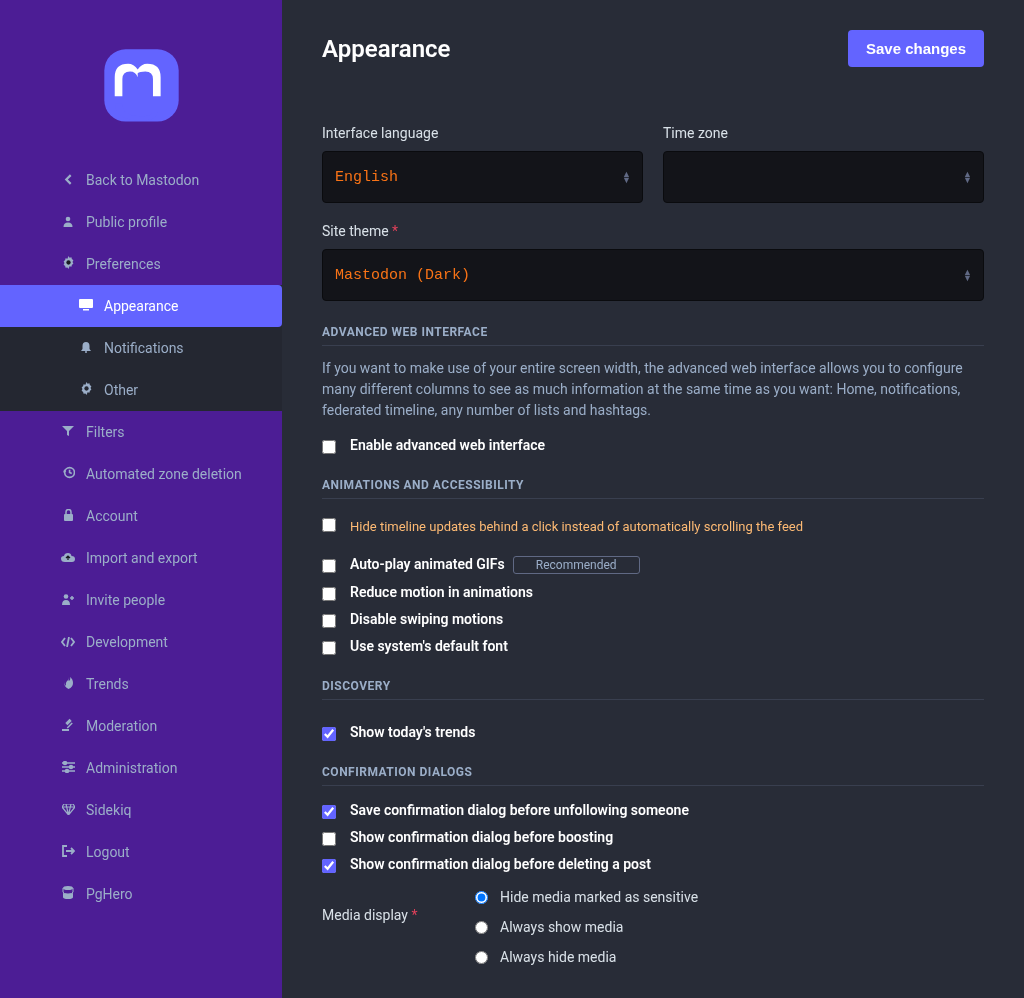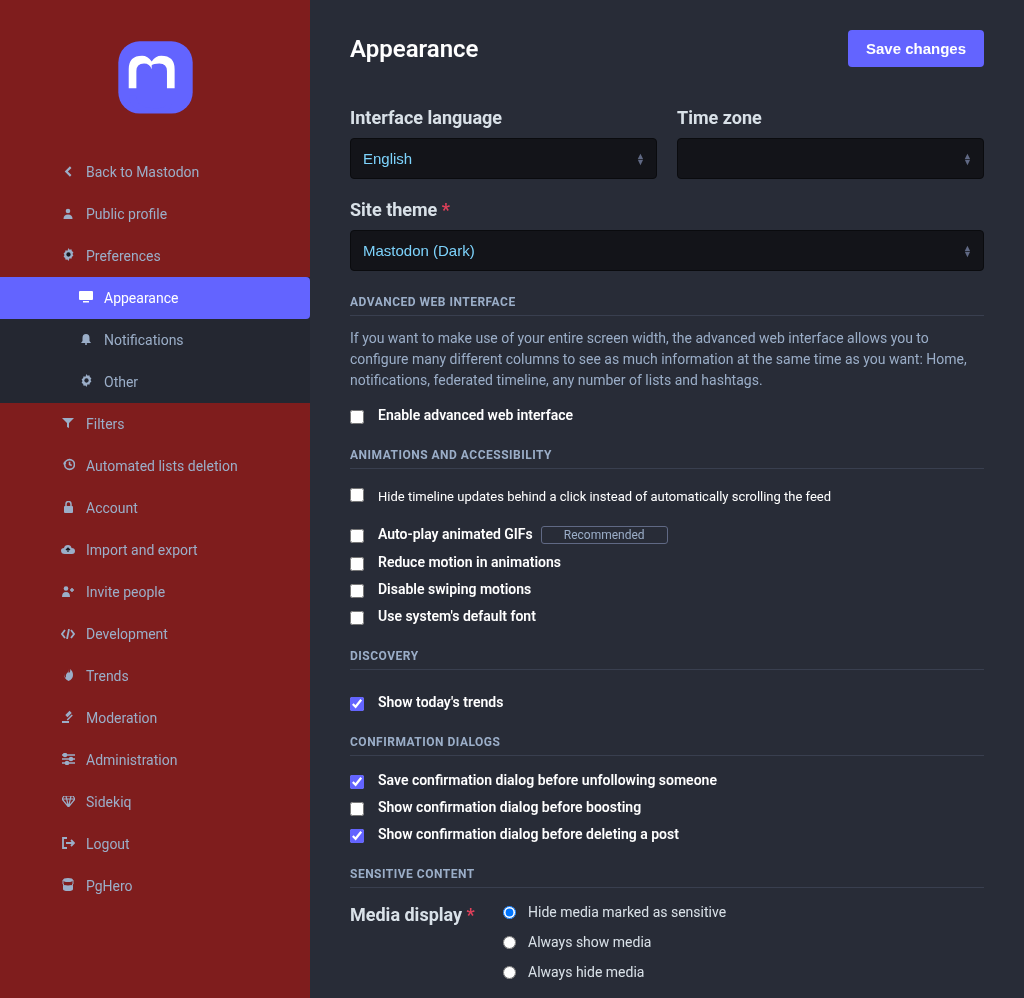--- a/index.html
+++ b/index.html
@@ -9,23 +9,23 @@
   color: #d9e1e8;
   width: 1024px;
   height: 998px;
   overflow: hidden;
   font-size: 14px;
 }
 .layout { display: flex; height: 100%; }
 
 
 .sidebar {
-  width: 310px;
-  background: #7f1d1d;
-  padding: 28px 0;
+  width: 282px;
+  background: #4c1d95;
+  padding: 36px 0;
   flex-shrink: 0;
 }
 .logo {
   display: flex;
   justify-content: center;
   padding: 8px 0 30px;
 }
 .logo svg { width: 85px; height: 85px; }
 .nav-item {
   display: flex;
@@ -81,36 +81,38 @@
   font-weight: 600;
   cursor: pointer;
 }
 
 .form-row { display: flex; gap: 20px; margin-bottom: 20px; }
 .form-group { flex: 1; }
 .form-group.full { width: 100%; }
 .label {
   display: block;
   color: #d9e1e8;
-  font-size: 18px;
-  font-weight: 700;
+  font-size: 14px;
+  font-weight: 400;
   margin-bottom: 10px;
+  margin-top: 18px;
 }
 .required { color: #df405a; }
 .select-wrap { position: relative; }
 .select-input {
   width: 100%;
   background: #131419;
   border: 1px solid #0a0b0e;
-  color: #7dd3fc;
+  color: #f97316;
   padding: 10px 12px;
   border-radius: 4px;
   font-size: 15px;
   appearance: none;
-  height: 41px;
+  height: 52px;
+  font-family: Liberation Mono, monospace;
 }
 .select-arrows {
   position: absolute;
   right: 12px;
   top: 50%;
   transform: translateY(-50%);
   pointer-events: none;
   color: #606984;
   display: flex;
   flex-direction: column;
@@ -149,21 +151,21 @@
   margin-top: 3px;
   accent-color: #6364ff;
   cursor: pointer;
 }
 .check-label {
   color: #fff;
   font-weight: 600;
   font-size: 14px;
 }
 .check-hint {
-  color: #ffffff;
+  color: #fdba74;
   font-size: 13px;
   margin-top: 4px;
   font-weight: 400;
 }
 .badge {
   display: inline-block;
   border: 1px solid #606984;
   color: #9baec8;
   border-radius: 3px;
   padding: 1px 22px;
@@ -271,21 +273,21 @@
       <span>Filters</span>
     </div>
     <div class="nav-item">
       <span class="icon">
         <svg width="13" height="13" viewBox="0 0 12 12" fill="none" stroke="currentColor" stroke-width="1.5">
             <circle cx="7" cy="6" r="4.5"></circle>
             <path d="M7 3.5 L7 6 L9 7"></path>
             <path d="M2 3 L1 6 L4 5" fill="currentColor" stroke="none"></path>
           </svg>
       </span>
-      <span>Automated lists deletion</span>
+      <span>Automated zone deletion</span>
     </div>
     <div class="nav-item">
       <span class="icon">
         <svg width="11" height="12" viewBox="0 0 11 12" fill="currentColor">
             <rect x="1" y="5" width="9" height="7" rx="1"></rect>
             <path d="M3 5 L3 3 Q3 .5 5.5 .5 Q8 .5 8 3 L8 5" stroke="currentColor" stroke-width="1.5" fill="none"></path>
           </svg>
       </span>
       <span>Account</span>
     </div>
@@ -458,21 +460,20 @@
     </div>
     <div class="check-row">
       <input type="checkbox" style="">
       <span class="check-label">Show confirmation dialog before boosting</span>
     </div>
     <div class="check-row">
       <input type="checkbox" checked="" style="">
       <span class="check-label">Show confirmation dialog before deleting a post</span>
     </div>
 
-    <h2 class="section-title">SENSITIVE CONTENT</h2>
     <div class="radio-group" style="margin-top:16px">
       <div class="label-col">
         <span class="label">
           <span>Media display</span> <span class="required">*</span>
         </span>
       </div>
       <div class="radio-options">
         <div class="radio-row">
           <input type="radio" name="media" checked="" style="">
           <span class="radio-label">Hide media marked as sensitive</span>

